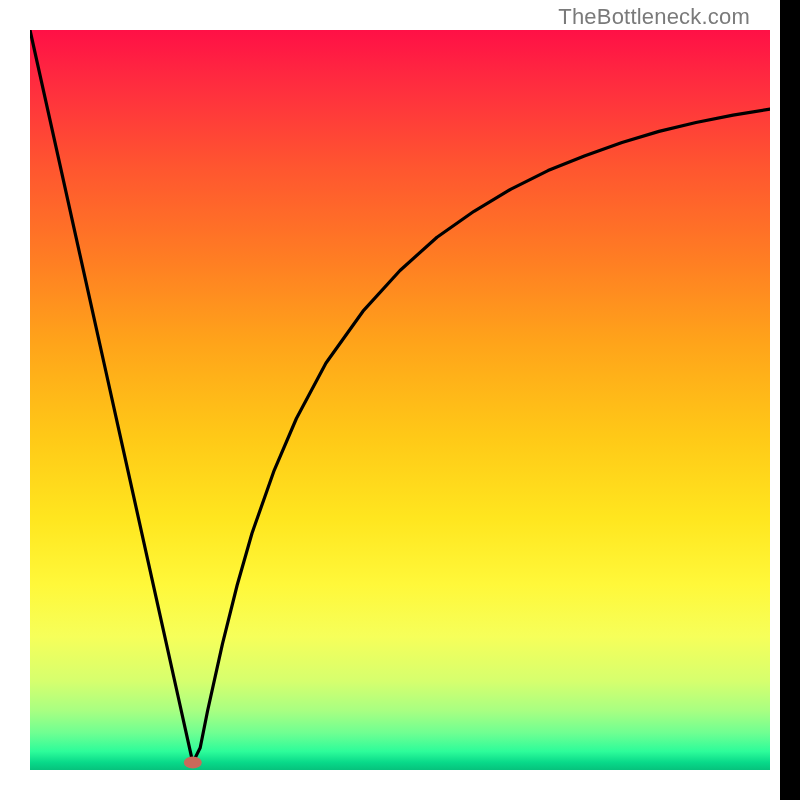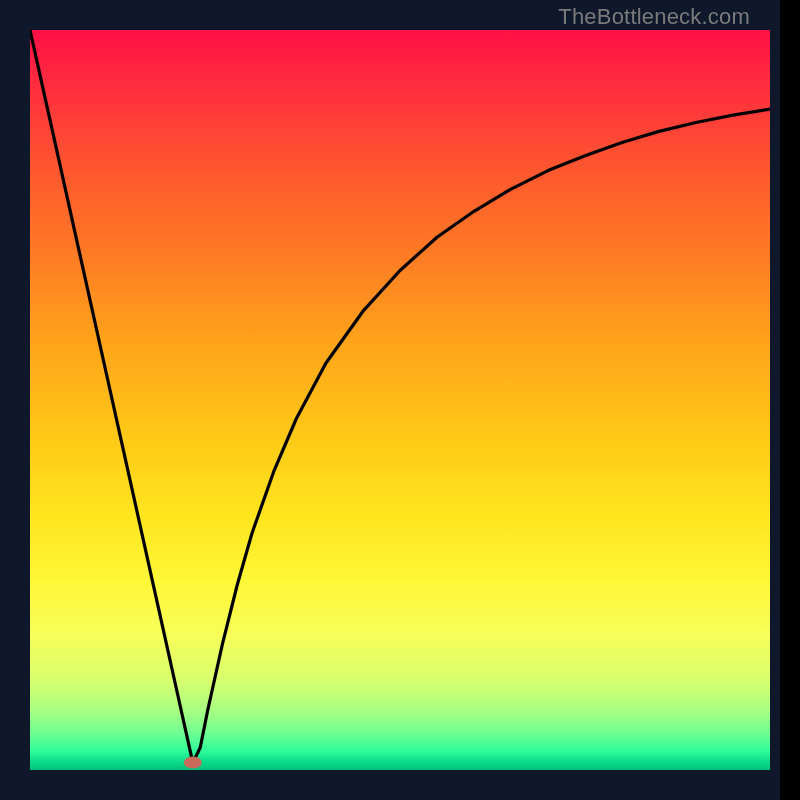--- a/index.html
+++ b/index.html
@@ -8,21 +8,21 @@
     width: 800px;
     height: 800px;
     background: #000;
     overflow: hidden;
     font-family: Arial, Helvetica, sans-serif;
   }
   .frame {
     position: relative;
     width: 780px;
     height: 800px;
-    background: #0f172a;
+    background: #ffffff;
   }
   .plot-area {
     position: absolute;
     left: 30px;
     top: 30px;
     width: 740px;
     height: 740px;
     
     background: linear-gradient(to bottom,
       #ff1046 0%,

